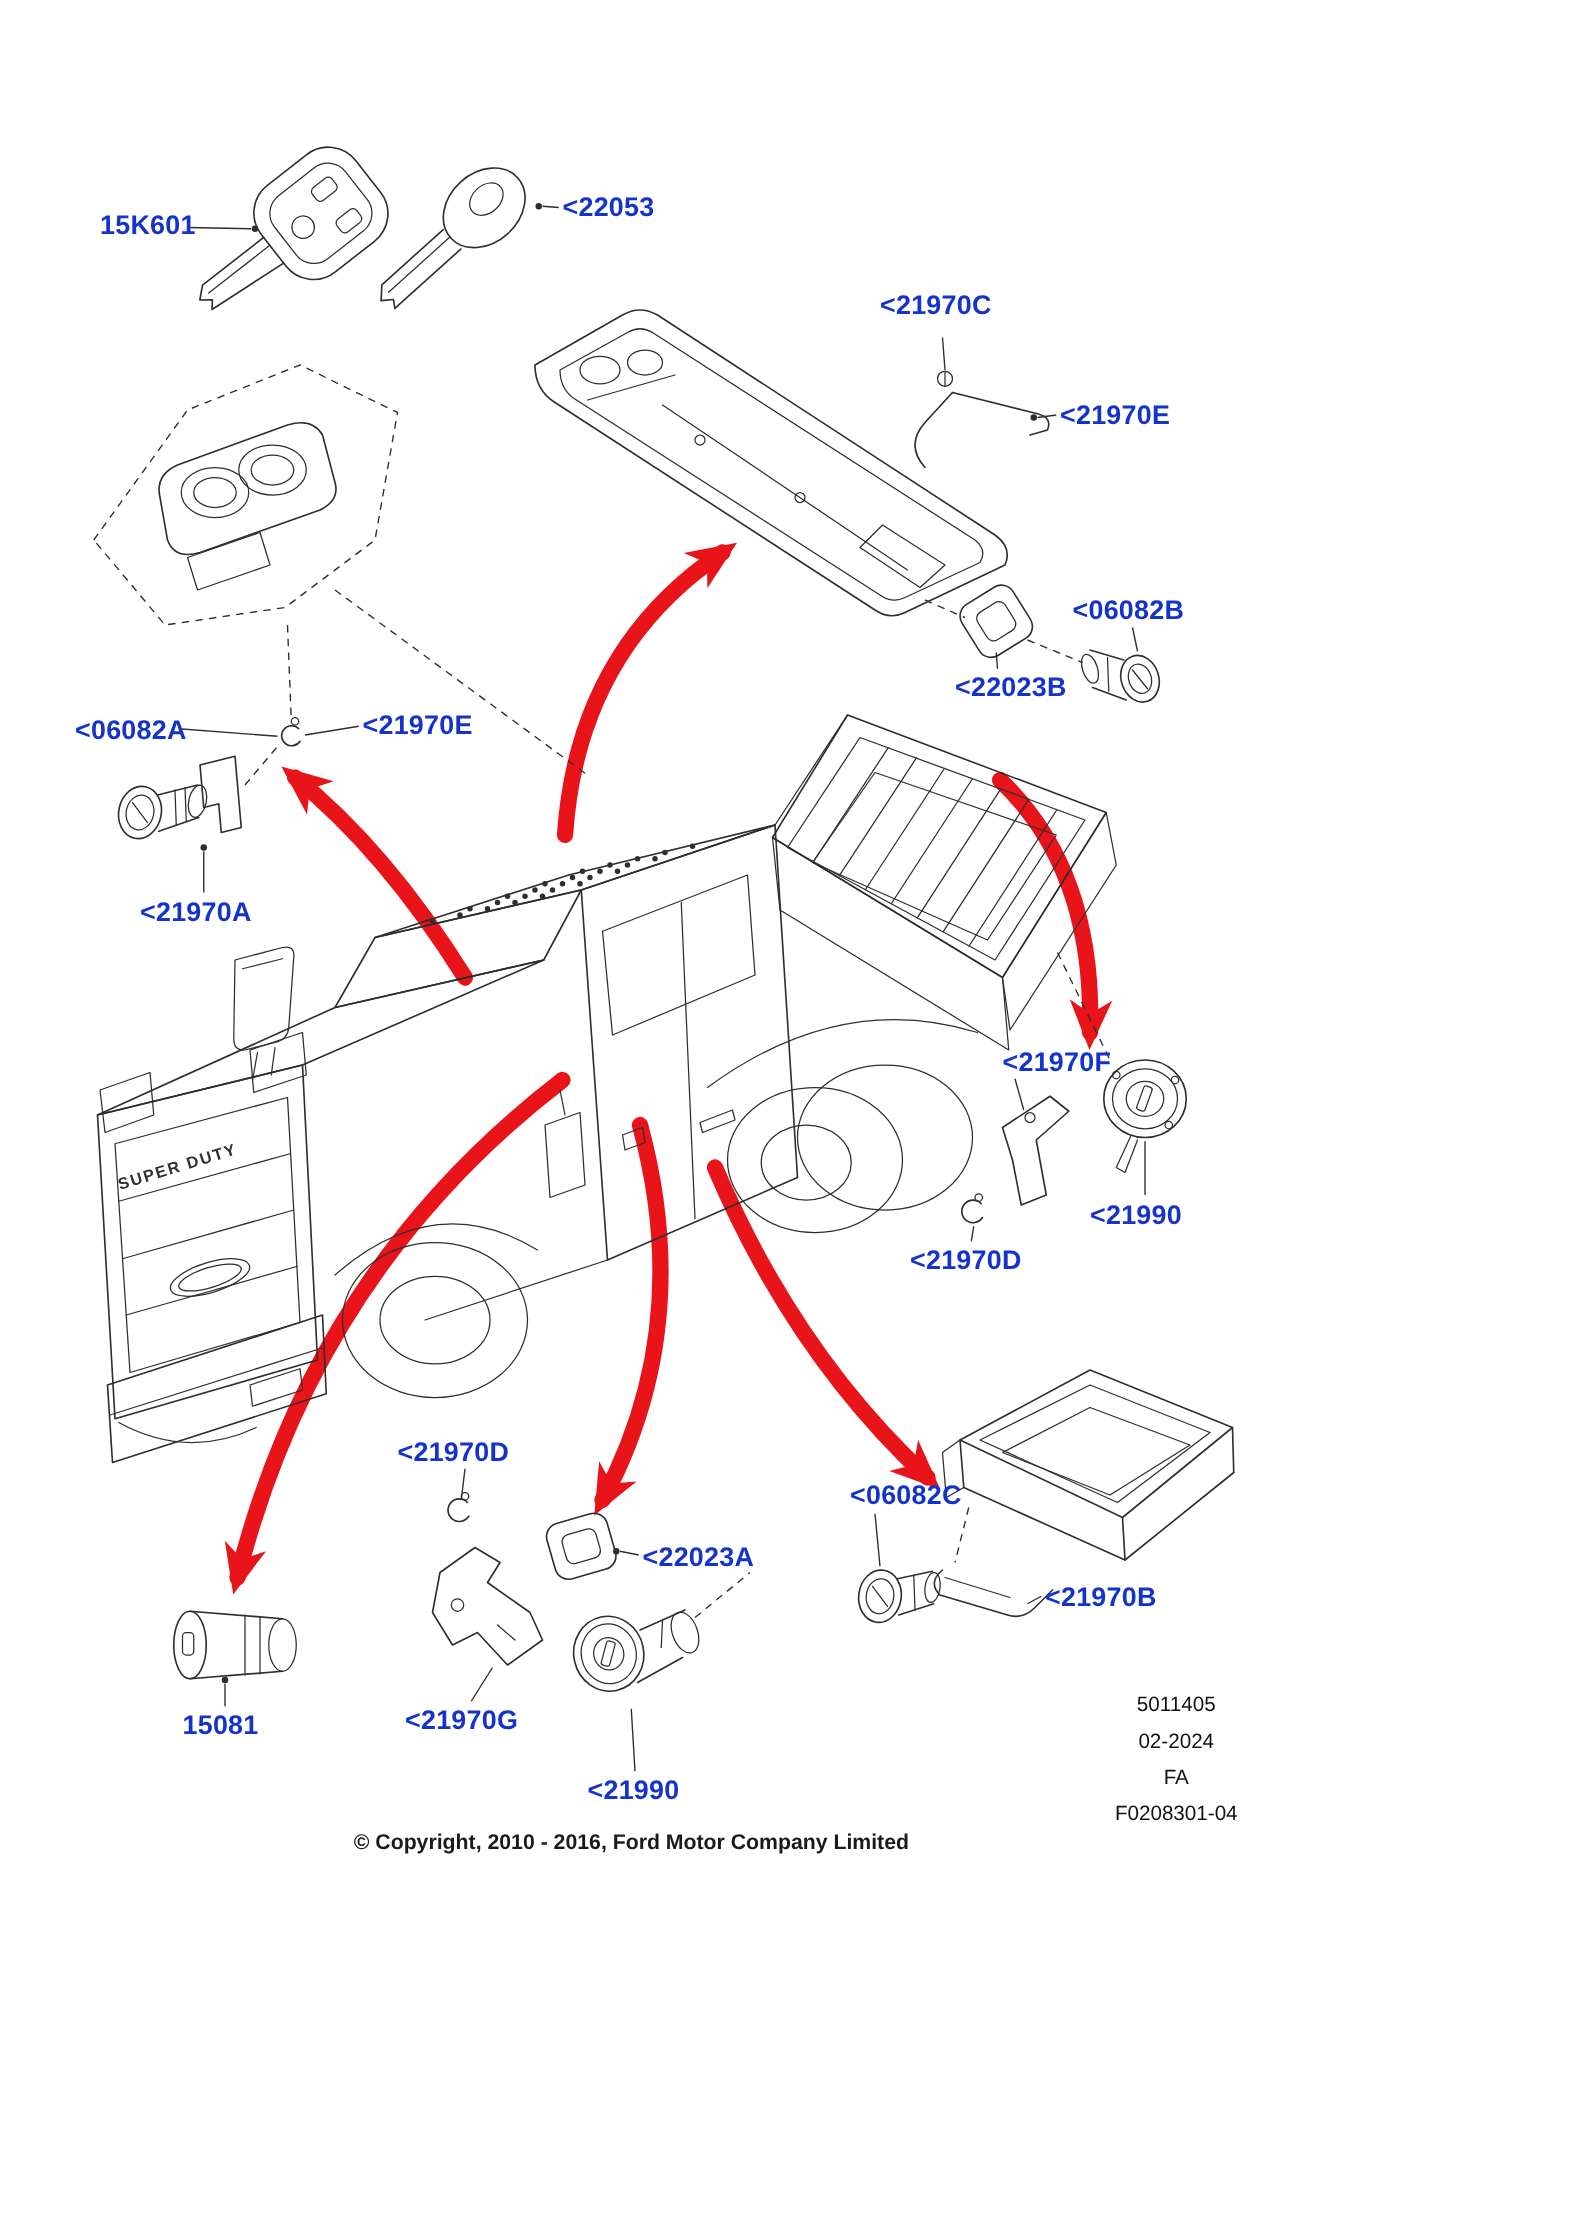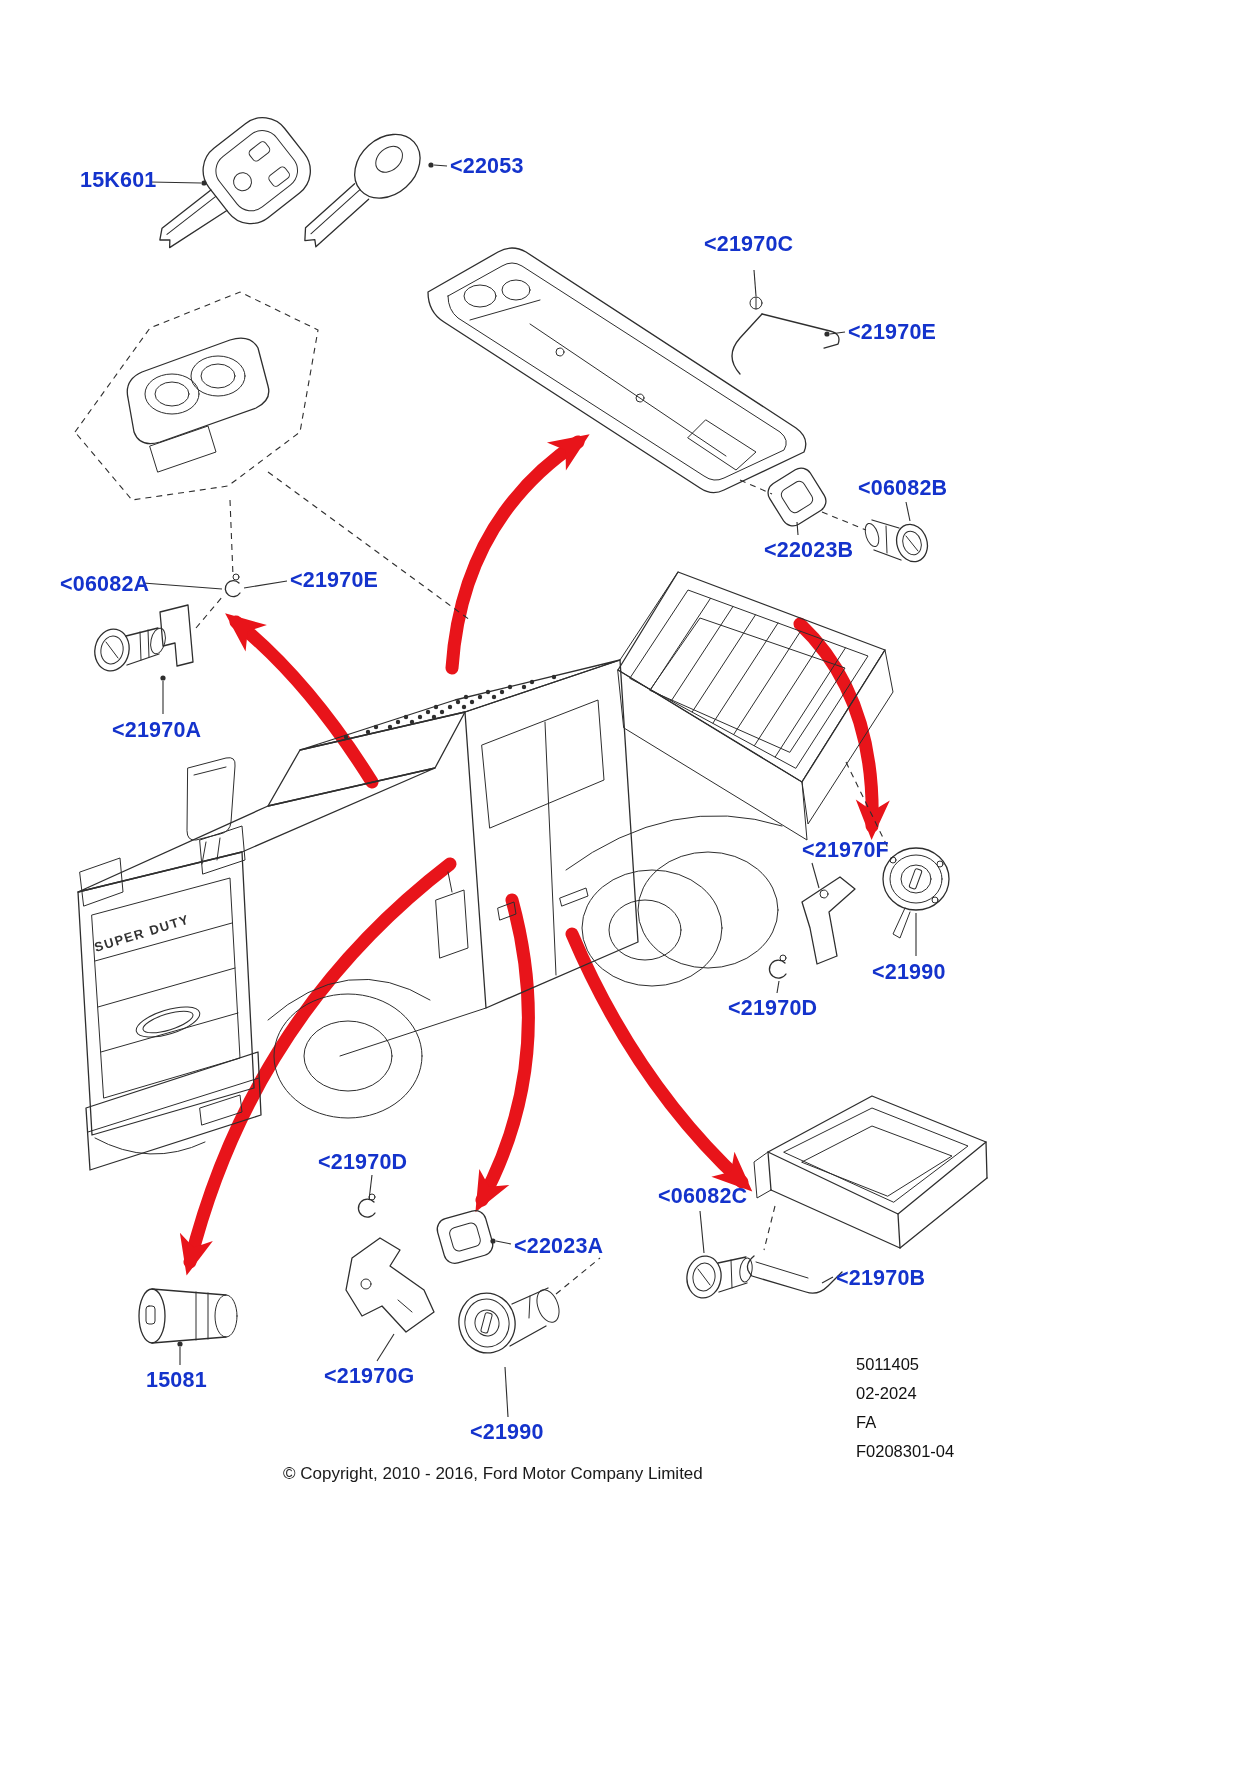--- a/index.html
+++ b/index.html
@@ -21,23 +21,24 @@
   .arrow-path{stroke:var(--arrow-red);stroke-width:13;fill:none;stroke-linecap:round;}
   .arrowhead{fill:var(--arrow-red);stroke:none;}
   .badge-text{fill:#333;font-family:"Liberation Sans",sans-serif;font-size:13px;letter-spacing:1.5px;font-weight:bold;}
   .part-label{
     position:absolute;color:var(--label-blue);font-size:21.5px;font-weight:600;
     white-space:nowrap;letter-spacing:0.2px;cursor:pointer;
   }
   .footer-copyright{
     position:absolute;left:283px;top:1464px;color:#1a1a1a;font-size:17px;
     white-space:nowrap;
+    font-weight:bold;
   }
   .doc-block{
-    position:absolute;left:856px;top:1350px;width:170px;text-align:left;
+    position:absolute;left:856px;top:1350px;width:170px;text-align:center;
     color:#111;font-size:16.5px;line-height:29px;
   }
 </style>
 </head>
 <body>
 <div id="canvas">
 
 <svg id="art" width="1260" height="1782" viewBox="0 0 1260 1782">
   <defs>
     <marker id="ah" markerUnits="userSpaceOnUse" markerWidth="46" markerHeight="44" refX="28" refY="21" orient="auto">
@@ -326,21 +327,21 @@
   <div class="part-label" style="left:858px;top:476px">&lt;06082B</div>
   <div class="part-label" style="left:764px;top:538px">&lt;22023B</div>
   <div class="part-label" style="left:60px;top:572px">&lt;06082A</div>
   <div class="part-label" style="left:290px;top:568px">&lt;21970E</div>
   <div class="part-label" style="left:112px;top:718px">&lt;21970A</div>
   <div class="part-label" style="left:802px;top:838px">&lt;21970F</div>
   <div class="part-label" style="left:872px;top:960px">&lt;21990</div>
   <div class="part-label" style="left:728px;top:996px">&lt;21970D</div>
   <div class="part-label" style="left:318px;top:1150px">&lt;21970D</div>
   <div class="part-label" style="left:514px;top:1234px">&lt;22023A</div>
-  <div class="part-label" style="left:658px;top:1184px">&lt;06082C</div>
+  <div class="part-label" style="left:680px;top:1184px">&lt;06082C</div>
   <div class="part-label" style="left:836px;top:1266px">&lt;21970B</div>
   <div class="part-label" style="left:146px;top:1368px">15081</div>
   <div class="part-label" style="left:324px;top:1364px">&lt;21970G</div>
   <div class="part-label" style="left:470px;top:1420px">&lt;21990</div>
 </div>
 
 <div class="footer-copyright">© Copyright, 2010 - 2016, Ford Motor Company Limited</div>
 <div class="doc-block">
   <div>5011405</div>
   <div>02-2024</div>

